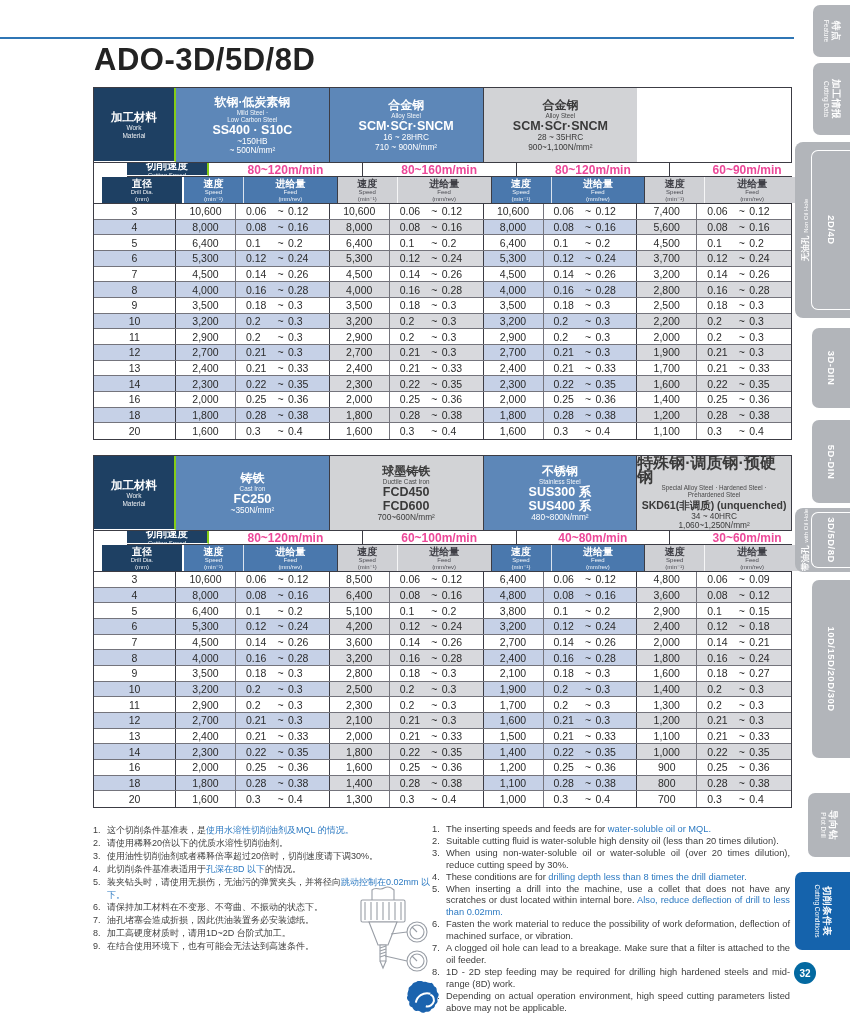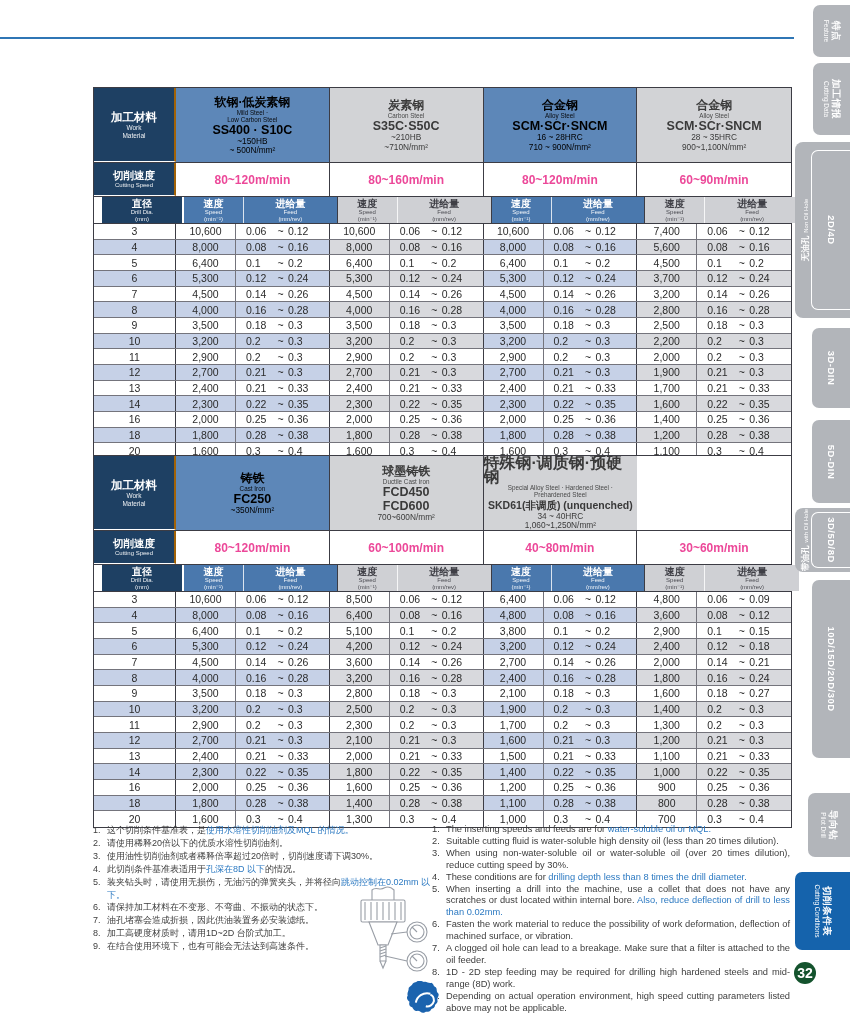--- a/index.html
+++ b/index.html
@@ -7,35 +7,35 @@
         font-family:"Liberation Sans","DejaVu Sans",sans-serif;color:#2b2b2b;}
   .toprule{position:absolute;left:0;top:37px;width:794px;height:2px;background:#2f76b5;}
   .title{position:absolute;left:94px;top:42px;font-size:31px;font-weight:bold;color:#232323;letter-spacing:.5px;}
 
   
   .ctable{position:absolute;left:93px;width:699px;border:1px solid #3c3c44;box-sizing:border-box;background:#fff;}
   #table1{top:87px;}
   #table2{top:455px;}
   .trow{display:flex;box-sizing:border-box;}
   .mat-row{height:75px;border-bottom:1px solid #3c3c44;}
-  .cs-row{height:34px;border-bottom:1px solid #3c3c44;}
+  .cs-row{height:14px;border-bottom:1px solid #3c3c44;margin-left:33px;}
   .ch-row{height:27px;border-bottom:1px solid #3c3c44;}
   .d-row{height:15.66px;border-bottom:1px solid #74747c;}
   .d-row:last-child{border-bottom:none;}
   .cell{box-sizing:border-box;display:flex;flex-direction:column;align-items:center;justify-content:center;overflow:hidden;}
   .c-dia{width:82px;flex:none;}
   .c-m{width:153.75px;flex:none;}
   .c-s{width:60px;flex:none;}
   .c-f{width:93.75px;flex:none;}
-  .lbl{background:#1e4063;color:#fff;border-right:2px solid #a16207;border-bottom:1px solid #fff;}
+  .lbl{background:#1e4063;color:#fff;border-right:2px solid #84cc16;border-bottom:1px solid #fff;}
   .lbl .l-cn{font-size:11.5px;font-weight:bold;line-height:14px;}
   .lbl .l-en{font-size:6.5px;line-height:7.5px;opacity:.92;}
   .mat{border-right:1px solid #3c3c44;}
   .mat:last-child,.cs:last-child,.hf:last-child{border-right:none;}
-  .mat.blue{background:#5d87b8;color:#000000;}
+  .mat.blue{background:#5d87b8;color:#ffffff;}
   .mat.gray{background:#d2d3d6;color:#3a3a3a;}
   .m-cn{font-size:12px;font-weight:bold;line-height:14px;}
   .m-en{font-size:6.3px;line-height:7px;opacity:.92;text-align:center;white-space:pre-line;}
   .m-grade{font-size:12.5px;font-weight:bold;line-height:14px;}
   .m-small{font-size:8.3px;line-height:9.5px;}
   .cs{background:#fff;font-weight:bold;font-size:12px;color:#ec4899;border-right:1px solid #3c3c44;}
   .hd{background:#1e4063;color:#fff;border-right:2px solid #fff;margin-left:8px;}
   .h-cn{font-size:10px;font-weight:bold;line-height:11px;}
   .h-sub{font-size:6px;line-height:6.8px;opacity:.92;}
   .hs{border-right:1px solid rgba(255,255,255,.8);}
@@ -78,54 +78,48 @@
   .g-nonoil{top:142px;height:176px;}
   .g-nonoil .vtab{top:8px;height:160px;}
   .t-3ddin{top:328px;height:80px;left:812px;width:38px;}
   .t-5ddin{top:420px;height:83px;left:812px;width:38px;}
   .g-withoil{top:508px;height:64px;}
   .g-withoil .vtab{top:4px;height:56px;}
   .t-10d{top:580px;height:178px;left:812px;width:38px;}
   .t-pilot{top:793px;height:64px;left:808px;width:42px;}
   .t-cutcond{top:872px;height:78px;left:795px;width:55px;background:#1563ac;}
   .page-circle{position:absolute;left:794px;top:962px;width:22px;height:22px;border-radius:50%;
-      background:#14532d;color:#fff;display:flex;align-items:center;justify-content:center;
-      font-size:14px;font-weight:bold;}
+      background:#0369a1;color:#fff;display:flex;align-items:center;justify-content:center;
+      font-size:10px;font-weight:bold;}
 
   .diagram{position:absolute;left:336px;top:882px;}
   .logo{position:absolute;left:404px;top:981px;}
 </style>
 </head>
 <body>
 
 <div class="page">
   <div class="toprule"></div>
+  <div class="title">ADO-3D/5D/8D</div>
 
   <div class="ctable" id="table1">
       <div class="trow mat-row">
         <div class="cell lbl c-dia">
           <span class="l-cn">加工材料</span>
           <span class="l-en">Work</span>
           <span class="l-en">Material</span>
         </div>
         <div class="cell mat c-m blue">
           <div class="m-cn">软钢·低炭素钢</div>
           <div class="m-en">Mild Steel ·
 Low Carbon Steel</div>
           <div class="m-grade">SS400 · S10C</div>
           <div class="m-small">~150HB</div>
           <div class="m-small">~ 500N/mm²</div>
         </div>
-        <div class="cell mat c-m gray">
-          <div class="m-cn">炭素钢</div>
-          <div class="m-en">Carbon Steel</div>
-          <div class="m-grade">S35C·S50C</div>
-          <div class="m-small">~210HB</div>
-          <div class="m-small">~710N/mm²</div>
-        </div>
         <div class="cell mat c-m blue">
           <div class="m-cn">合金钢</div>
           <div class="m-en">Alloy Steel</div>
           <div class="m-grade">SCM·SCr·SNCM</div>
           <div class="m-small">16 ~ 28HRC</div>
           <div class="m-small">710 ~ 900N/mm²</div>
         </div>
         <div class="cell mat c-m gray">
           <div class="m-cn">合金钢</div>
           <div class="m-en">Alloy Steel</div>
@@ -609,20 +603,27 @@
           <div class="m-en">Cast Iron</div>
           <div class="m-grade">FC250</div>
           <div class="m-small">~350N/mm²</div>
         </div>
         <div class="cell mat c-m gray">
           <div class="m-cn">球墨铸铁</div>
           <div class="m-en">Ductile Cast Iron</div>
           <div class="m-grade">FCD450</div>
           <div class="m-grade">FCD600</div>
           <div class="m-small">700~600N/mm²</div>
+        </div>
+        <div class="cell mat c-m blue">
+          <div class="m-cn">不锈钢</div>
+          <div class="m-en">Stainless Steel</div>
+          <div class="m-grade">SUS300 系</div>
+          <div class="m-grade">SUS400 系</div>
+          <div class="m-small">480~800N/mm²</div>
         </div>
         <div class="cell mat c-m gray">
           <div class="m-cn" style="font-size: 16px;">特殊钢·调质钢·预硬钢</div>
           <div class="m-en">Special Alloy Steel · Hardened Steel ·
 Prehardened Steel</div>
           <div class="m-grade" style="font-size: 10.5px;">SKD61(非调质) (unquenched)</div>
           <div class="m-small">34 ~ 40HRC</div>
           <div class="m-small">1,060~1,250N/mm²</div>
         </div>
       </div>

